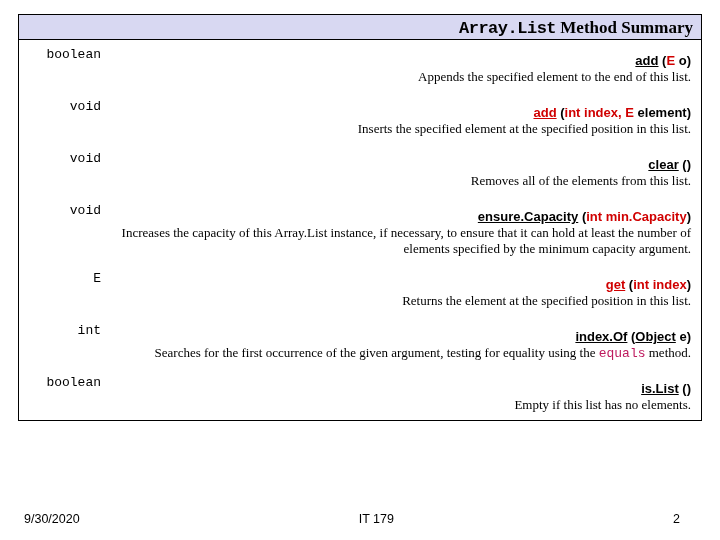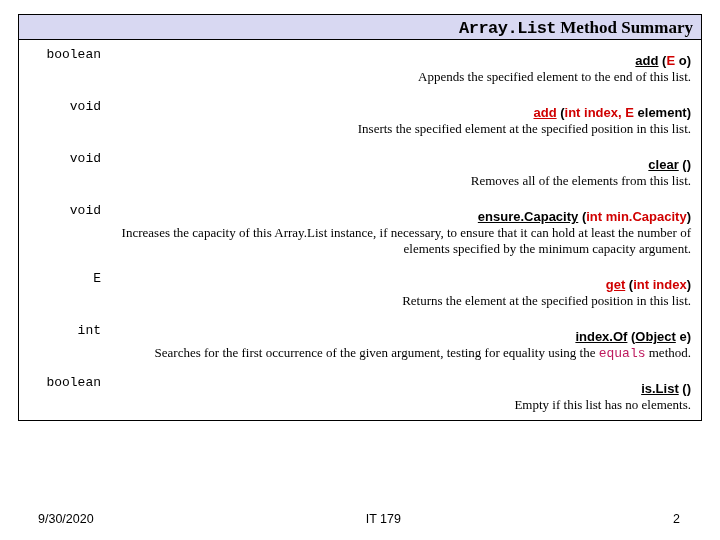--- a/index.html
+++ b/index.html
@@ -49,21 +49,21 @@
   }
   .red { color: #d00000; }
   .u { text-decoration: underline; }
   .codered { font-family: "Courier New", monospace; color: #be185d; font-weight: normal; }
   .desc { font-family: "Times New Roman", Georgia, serif; font-size: 13px; margin-top: 1px; }
   .footer {
     position: absolute;
     left: 0; right: 0; bottom: 14px;
     display: flex;
     justify-content: space-between;
-    padding: 0 40px 0 38px;
+    padding: 0 40px 0 24px;
     font-family: Arial, Helvetica, sans-serif;
     font-size: 12.5px;
     color: #000;
   }
 </style>
 </head>
 <body>
 
 <div class="frame">
   <div class="titlebar">

